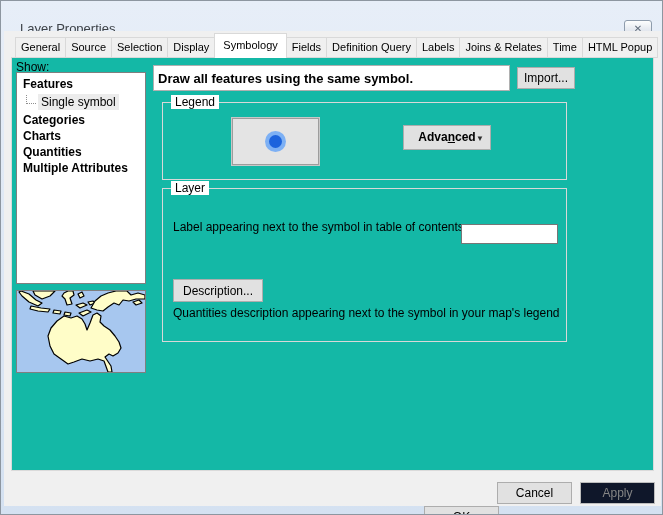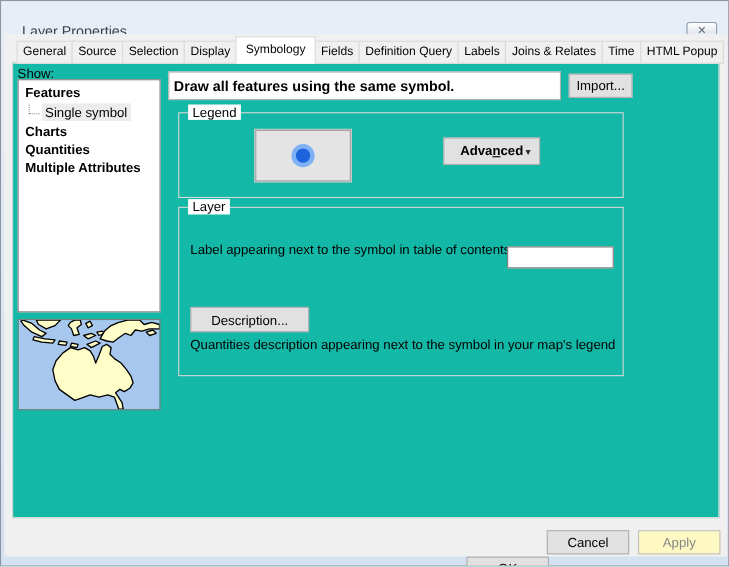--- a/index.html
+++ b/index.html
@@ -69,28 +69,28 @@
 
   .advanced-btn { position:absolute; left:240px; top:22px; width:88px; height:25px;
                   line-height:23px;font-weight:bold; }
   .advanced-btn .mn { text-decoration:underline; }
   .advanced-btn .arrow { position:absolute; right:6px; top:1px; font-size:8px; color:#303030; }
 
   .legend-label { position:absolute; left:10px; top:31px; }
   .legend-input { position:absolute; left:298px; top:35px; width:97px; height:20px;
                   border:1px solid #767676; background:#fff; font-family:inherit; font-size:12px;
                   padding:0 3px; }
-  .description-btn { position:absolute; left:10px; top:90px; width:108px; height:23px;text-align:center; }
+  .description-btn { position:absolute; left:10px; top:90px; width:90px; height:23px;text-align:center; }
   .legend-note { position:absolute; left:10px; top:117px; width:392px; }
 
   
   .footer-btn { position:absolute; top:451px; width:75px; height:22px; }
   .ok-btn { left:420px;margin-top:24px; }
   .cancel-btn { left:493px; }
-  .apply-btn { left:576px; background:#fef9c3; border-color:#bdbdbd; color:#858585; }
+  .apply-btn { left:576px; background:#0f172a; border-color:#bdbdbd; color:#858585; }
 </style>
 </head>
 <body>
 
 <div class="window">
 
   <div class="titlebar">
     <span class="title">Layer Properties</span>
     <div class="close-btn">
       <span>✕</span>
@@ -116,20 +116,21 @@
     <div class="page">
 
       <div class="show-label">Show:</div>
 
       <div class="listbox">
         <div class="tree-item">Features</div>
         <div class="tree-child">
           <span class="conn"></span>
           <span class="sel-label">Single symbol</span>
         </div>
+        <div class="tree-item">Categories</div>
         <div class="tree-item">Charts</div>
         <div class="tree-item">Quantities</div>
         <div class="tree-item">Multiple Attributes</div>
       </div>
 
       <div class="map">
         <svg viewBox="0 0 128 81" preserveAspectRatio="none" xmlns="http://www.w3.org/2000/svg">
           <rect x="0" y="0" width="128" height="81" fill="#a7c7ef"></rect>
           <g fill="#fffdc8" stroke="#000" stroke-width="1.2" stroke-linejoin="round">
             <path d="M16,0 L38,0 L33,5 L25,8 L18,4 Z"></path>

